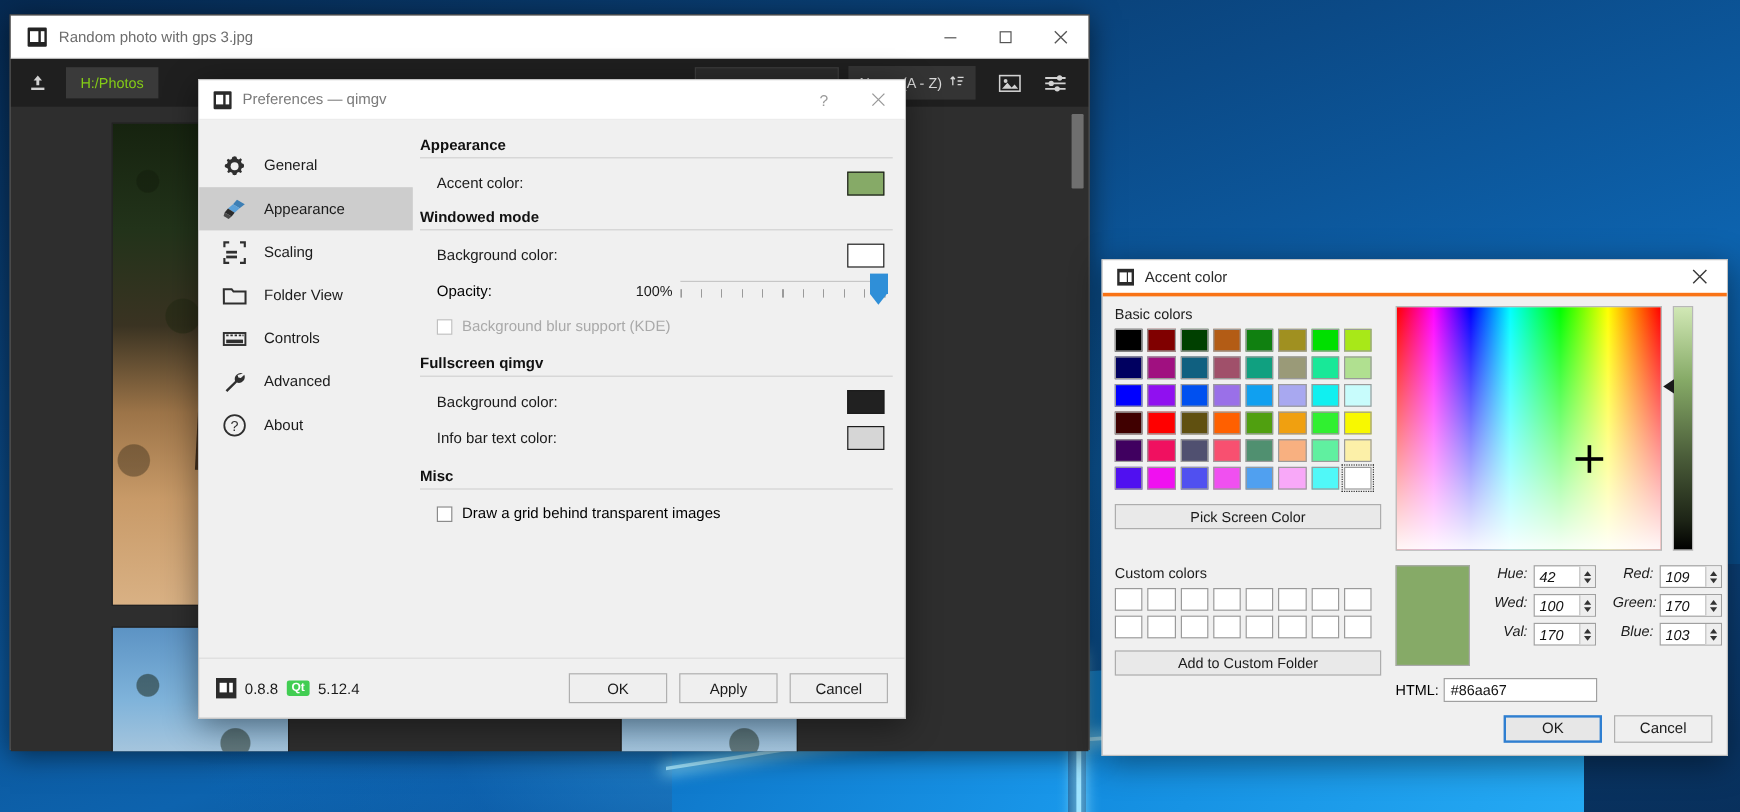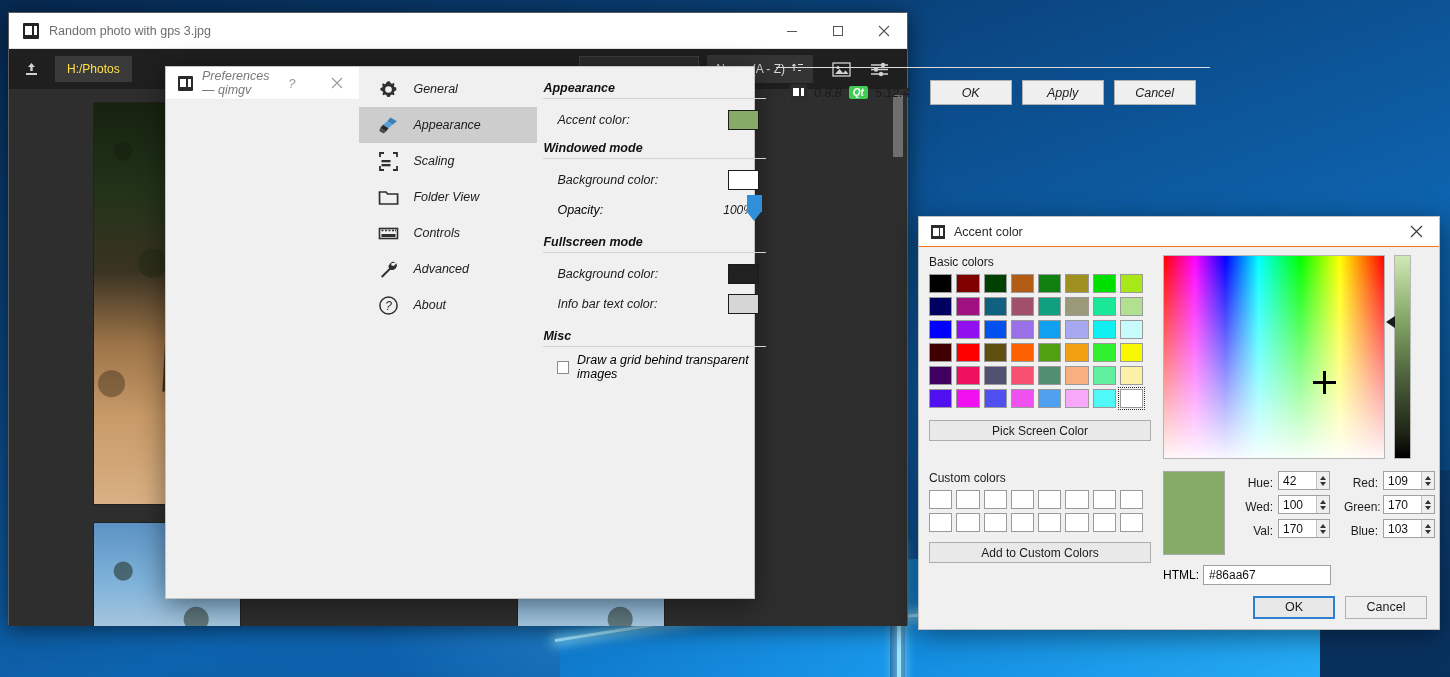--- a/index.html
+++ b/index.html
@@ -47,21 +47,21 @@
     width:3px; height:9px; background:#fff; }
   #mw-title .tt { font-size:12.5px; color:#6d6d6d; flex:1; }
   .wbtn { width:46px; height:35px; display:flex; align-items:center; justify-content:center;
     color:#4a4a4a; font-size:13px; }
   .wbtn svg { display:block; }
 
   #mw-toolbar { height:40px; background:#1f1f1f; display:flex; align-items:center;
     padding:0 6px; }
   .tb-btn { height:30px; min-width:32px; display:flex; align-items:center; justify-content:center;
     color:#d2d2d2; }
-  #path-chip { height:26px; background:#3a3a3a; color:#fde047; font-size:12px;
+  #path-chip { height:26px; background:#3a3a3a; color:#84cc16; font-size:12px;
     display:flex; align-items:center; padding:0 12px; margin-left:8px; }
   #tb-spacer { flex:1; }
   #search-box { width:120px; height:26px; background:#2b2b2b; border:1px solid #3d3d3d; }
   #sort-chip { height:28px; background:#343434; color:#d8d8d8; font-size:12px;
     display:flex; align-items:center; gap:6px; padding:0 9px; margin-left:8px; }
 
   #mw-body { position:relative; height:537px; background:#2e2e2e; overflow:hidden; }
   .thumb { position:absolute; border:1px solid #222; background-size:cover; }
   #thumb1 { left:84px; top:13px; width:148px; height:403px; }
   #thumb2 { left:84px; top:433px; width:148px; height:403px; }
@@ -81,35 +81,35 @@
       radial-gradient(circle at 70% 24%, rgba(18,28,10,.85) 12px, transparent 13px),
       radial-gradient(circle at 40% 40%, rgba(30,40,16,.8) 14px, transparent 15px),
       radial-gradient(circle at 82% 62%, rgba(24,34,14,.75) 11px, transparent 12px),
       radial-gradient(circle at 12% 70%, rgba(40,32,18,.7) 13px, transparent 14px); }
   .trunk { position:absolute; left:52%; top:0; width:13px; height:72%;
     background:linear-gradient(90deg,#3b2a1a,#6b4c30,#36261a); transform:rotate(3deg); }
 
   
   #prefs { position:absolute; left:165px; top:66px; width:590px; height:533px;
     background:#f0f0f0; border:1px solid #c4c4c4;
-    box-shadow:0 6px 26px rgba(0,0,0,.45); display:flex; flex-direction:row;font-style:italic; }
+    box-shadow:0 6px 26px rgba(0,0,0,.45); display:flex; flex-direction:column; }
   #prefs-title { height:33px; background:#fff; border-bottom:1px solid #ececec;
     display:flex; align-items:center; }
   #prefs-title .ticon { width:15px; height:15px; margin-left:12px; margin-right:9px;
     background:#2b2b2b; position:relative; border-radius:1px; }
   #prefs-title .ticon:after { content:""; position:absolute; left:2px; top:3px;
     width:6px; height:8px; background:#fff; }
   #prefs-title .ticon:before { content:""; position:absolute; right:2px; top:3px;
     width:3px; height:8px; background:#fff; }
   #prefs-title .tt { font-size:12.5px; color:#7a7a7a; flex:1; }
   .pbtn { width:45px; height:32px; display:flex; align-items:center; justify-content:center;
     color:#9a9a9a; font-size:13px; }
 
   #prefs-main { flex:1; display:flex; }
-  #sidebar { width:178px; background:#f0f0f0; padding-top:4px; }
+  #sidebar { width:178px; background:#f0f0f0; padding-top:20px; }
   .side-item { height:36px; display:flex; align-items:center; padding-left:18px; gap:14px;
     font-size:12.5px; color:#1b1b1b; }
   .side-item.sel { background:#cdcdcd; }
   .side-ico { width:22px; height:22px; display:flex; align-items:center; justify-content:center; }
   .side-ico svg { display:block; }
 
   #settings { flex:1; padding:14px 10px 0 6px; }
   .grp-title { font-size:12.5px; font-weight:bold; color:#111; margin-bottom:3px; }
   .grp-rule { height:1px; background:#d2d2d2; margin-bottom:6px; }
   .row { display:flex; align-items:center; height:30px; font-size:12.5px; color:#1b1b1b; }
@@ -143,21 +143,21 @@
     padding:1px 4px; border-radius:2px; }
   .ftr-sp { flex:1; }
   .dlg-btn { width:82px; height:25px; background:#efefef; border:1px solid #b0b0b0;
     font-size:12.5px; color:#1b1b1b; display:flex; align-items:center; justify-content:center; }
 
   
   #colordlg { position:absolute; left:918px; top:216px; width:522px; height:414px;
     background:#f0f0f0; border:1px solid #c0c0c0;
     box-shadow:0 6px 26px rgba(0,0,0,.45); display:flex; flex-direction:column; }
   #cd-title { height:30px; background:#fff; display:flex; align-items:center;
-    border-bottom:1px solid #f97316; }
+    border-bottom:3px solid #f97316; }
   #cd-title .ticon { width:14px;height:14px;margin-left:12px;margin-right:9px;
     background:#2b2b2b; position:relative; }
   #cd-title .ticon:after { content:""; position:absolute; left:2px;top:3px;width:6px;height:8px;background:#fff; }
   #cd-title .ticon:before { content:""; position:absolute; right:2px;top:3px;width:3px;height:8px;background:#fff; }
   #cd-title .tt { font-size:12.5px; color:#2b2b2b; flex:1; }
 
   #cd-body { flex:1; display:flex; padding:8px 10px 0 10px; }
   #cd-left { width:228px; }
   #cd-right { flex:1; padding-left:12px; }
   .cd-lbl { font-size:12px; color:#1b1b1b; margin-bottom:5px; }
@@ -178,21 +178,21 @@
   #sv-cursor:before { content:""; position:absolute; left:-11px; top:-1px; width:23px; height:3px; background:#000; }
   #sv-cursor:after { content:""; position:absolute; left:-1px; top:-11px; width:3px; height:23px; background:#000; }
   #val-strip { width:17px; height:204px; border:1px solid #b7b7b7; position:relative;
     background:linear-gradient(180deg,#d1e8b5 0%,#86aa67 30%,#4a5c39 62%,#1d2416 88%,#000 100%); }
   #val-arrow { position:absolute; left:-9px; top:60px; width:0;height:0;
     border-top:6px solid transparent;border-bottom:6px solid transparent;border-right:9px solid #1a1a1a; }
 
   #fields { display:flex; gap:14px; margin-top:12px; }
   #preview { width:62px; height:84px; border:1px solid #a9a9a9; }
   .fgrid { display:flex; flex-direction:column; gap:5px; }
-  .frow { display:flex; align-items:flex-end; gap:5px; font-size:12px; color:#1b1b1b; }
+  .frow { display:flex; align-items:flex-start; gap:5px; font-size:12px; color:#1b1b1b;font-style:italic; }
   .frow .fl { width:34px; text-align:right; }
   .spin { display:flex; align-items:center; height:19px; border:1px solid #a0a0a0;
     background:#fff; width:52px; }
   .spin .sv { flex:1; font-size:12px; padding-left:4px; color:#111; }
   .spin .sb { width:13px; height:17px; background:#eee; border-left:1px solid #c3c3c3;
     display:flex; flex-direction:column; align-items:center; justify-content:center; gap:2px; }
   .spin .sb i { width:0;height:0;border-left:3px solid transparent;border-right:3px solid transparent; }
   .spin .sb i.up { border-bottom:4px solid #333; }
   .spin .sb i.dn { border-top:4px solid #333; }
   #html-row { display:flex; align-items:center; gap:6px; margin-top:10px; font-size:12px; }
@@ -405,22 +405,26 @@
         <span id="opacity-val">100%</span>
         <div id="slider-wrap">
           <div id="slider-track"></div>
           <div id="slider-ticks"></div>
           <div id="slider-handle">
             <div class="sh"></div>
               <div class="pt"></div>
           </div>
         </div>
       </div>
-
-      <div class="grp-title" style="margin-top:10px">Fullscreen mode</div>
+      <div class="chk-row">
+        <span class="chk dis"></span>
+        <span class="dis-txt">Background blur support (KDE)</span>
+      </div>
+
+      <div class="grp-title" style="margin-top:10px">Fullscreen qimgv</div>
       <div class="grp-rule"></div>
       <div class="row">
         <span class="lbl">Background color:</span>
         <span class="spacer"></span>
         <span class="swatch" id="sw-fsbg" style="background: rgb(33, 33, 33);"></span>
       </div>
       <div class="row">
         <span class="lbl">Info bar text color:</span>
         <span class="spacer"></span>
         <span class="swatch" id="sw-info" style="background: rgb(214, 214, 214);"></span>
@@ -526,21 +530,21 @@
           <div class="ccell"></div>
           <div class="ccell"></div>
           <div class="ccell"></div>
           <div class="ccell"></div>
           <div class="ccell"></div>
           <div class="ccell"></div>
           <div class="ccell"></div>
           <div class="ccell"></div>
           <div class="ccell"></div>
         </div>
-      <div class="wide-btn" style="margin-top:10px">Add to Custom Colors</div>
+      <div class="wide-btn" style="margin-top:10px">Add to Custom Folder</div>
     </div>
 
     <div id="cd-right">
       <div id="gradbox">
         <div id="sv-field">
           <div id="sv-cursor"></div>
         </div>
         <div id="val-strip">
           <div id="val-arrow"></div>
         </div>

